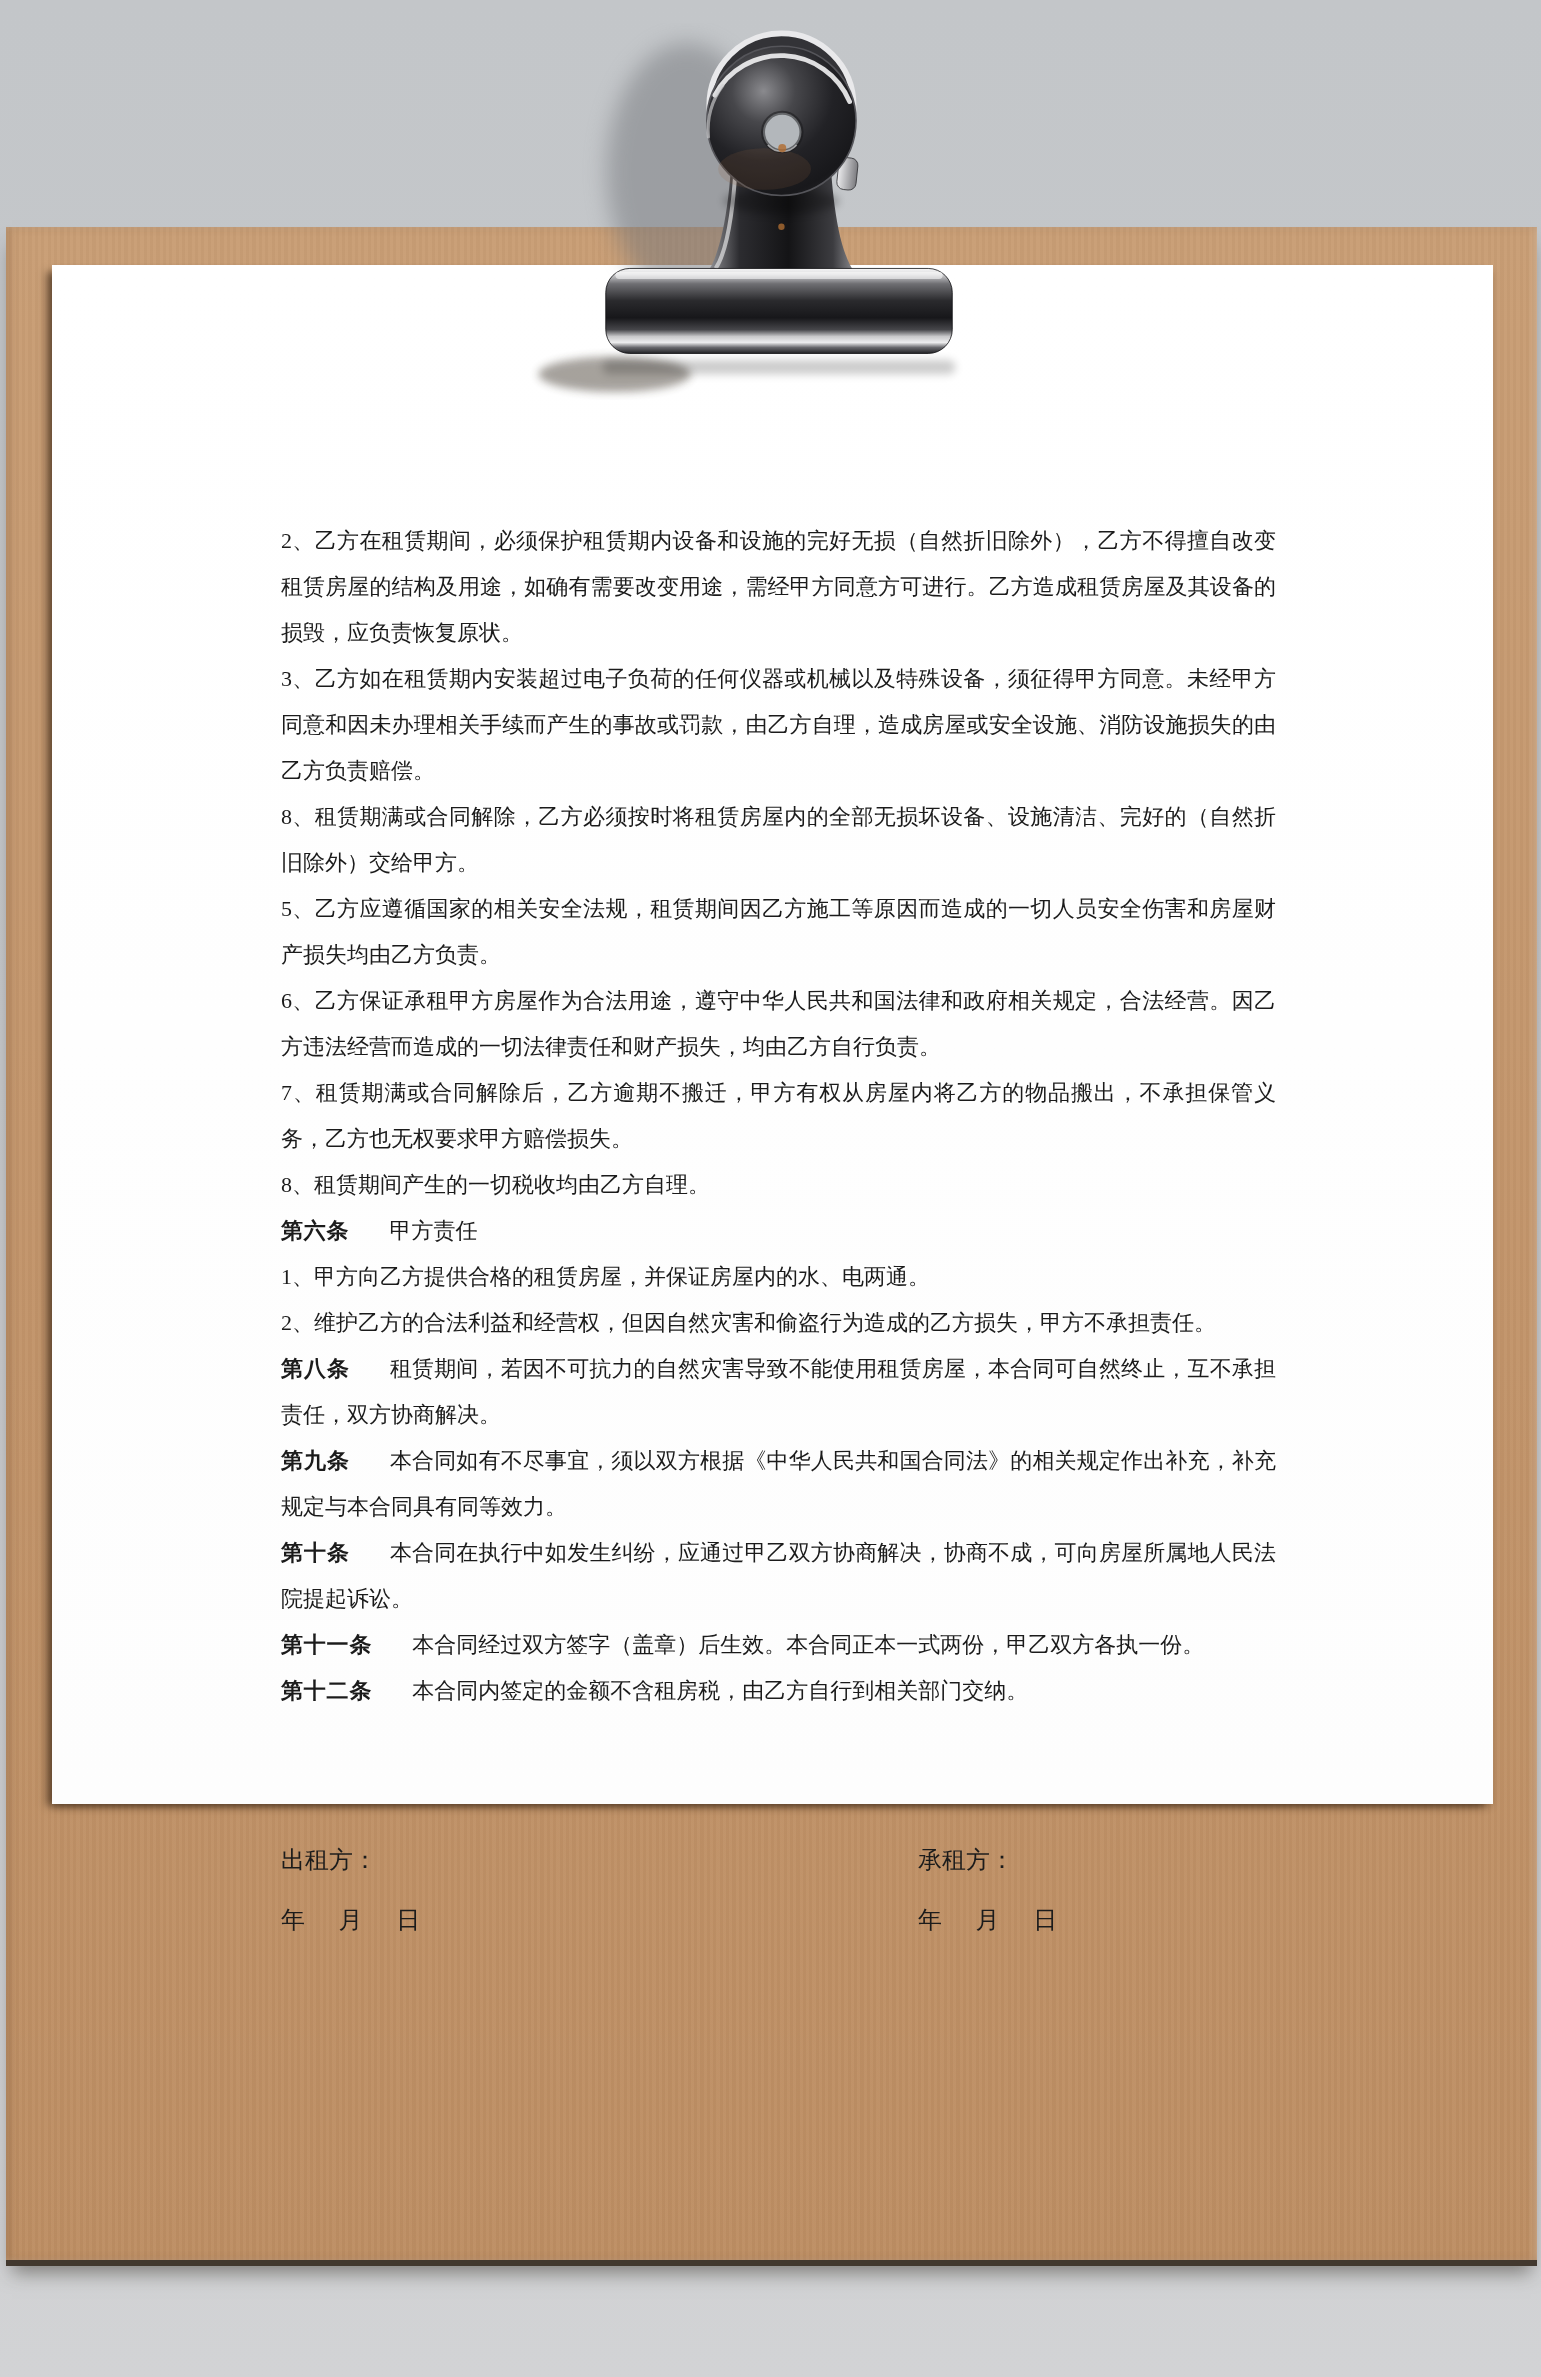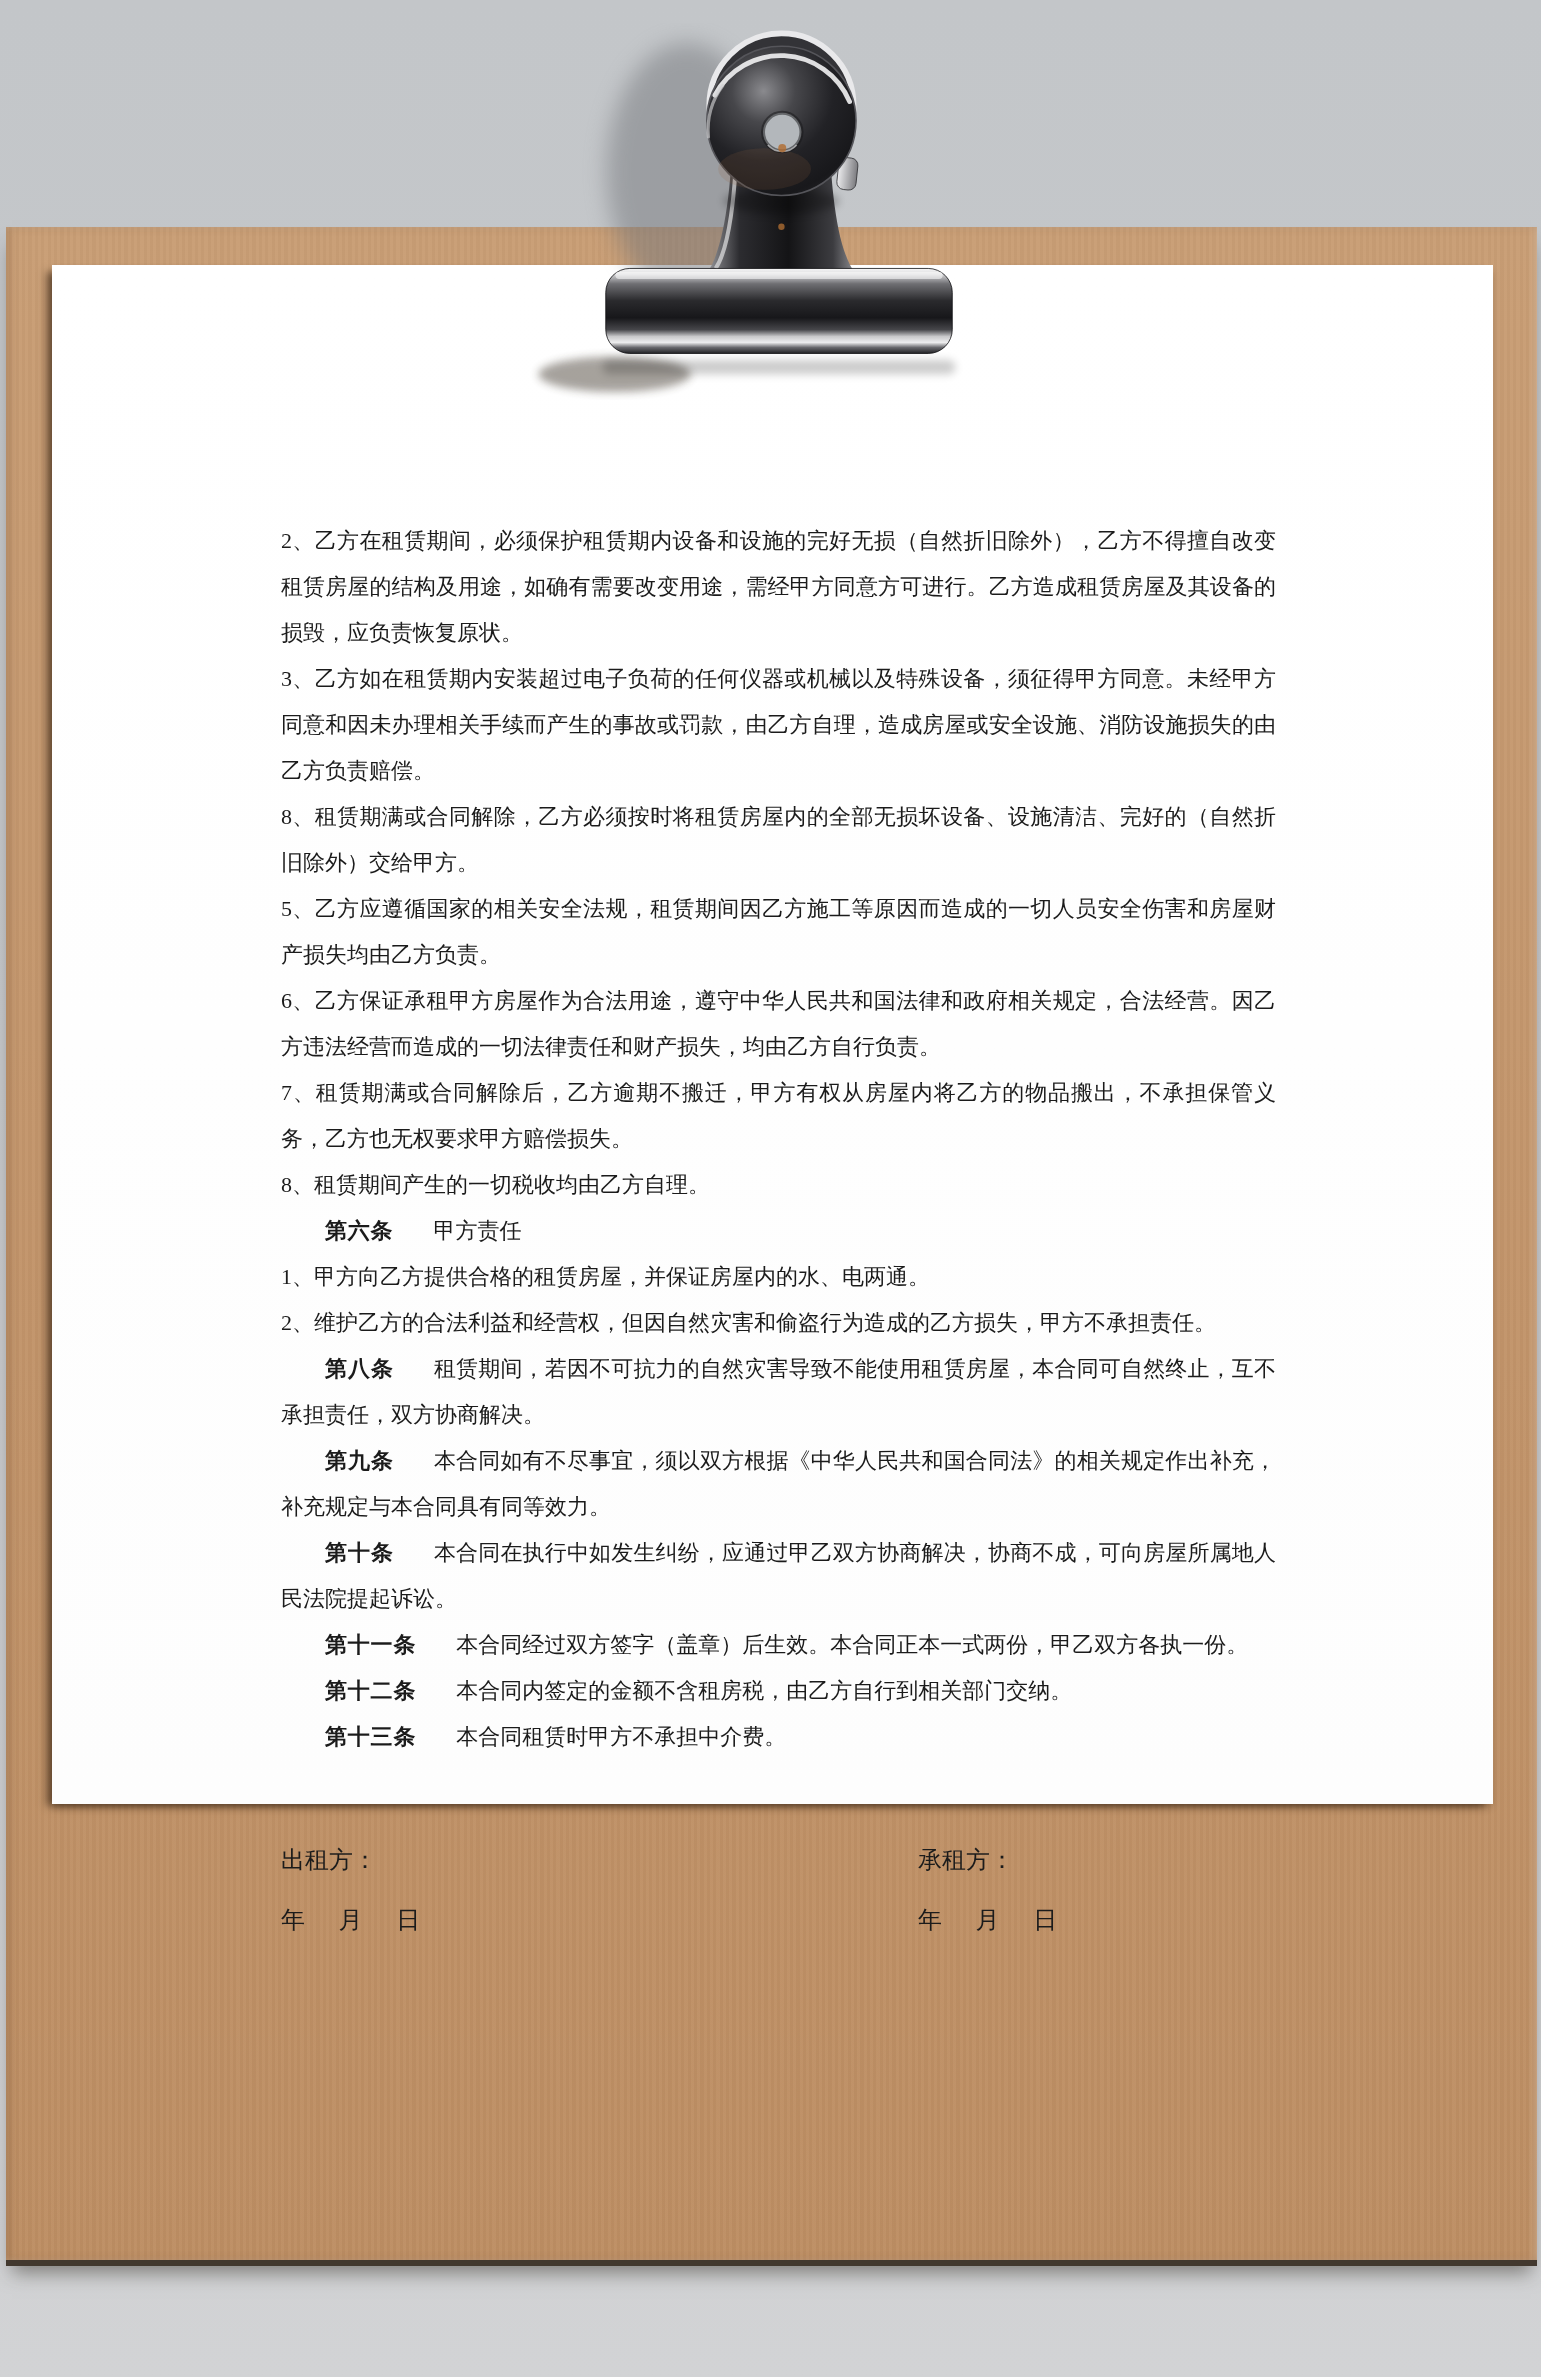--- a/index.html
+++ b/index.html
@@ -27,21 +27,21 @@
     background:linear-gradient(180deg,#ffffff 0%,#fdfdfd 100%);
     box-shadow:-7.2px 4.8px 8px -2.4px rgba(48,30,16,.62),
                0 4.8px 8px -3.2px rgba(48,30,16,.45);
   }
   .contract-body{
     position:absolute; left:281px; top:518px; width:995px;
     font-size:22px; line-height:46px; color:#1b1b1b;
     text-align:justify;
   }
   .contract-body p{ margin:0; padding:0; }
-  .article-label{ font-weight:700; margin-right:40px; letter-spacing:0.8px;margin-left:44px; }
+  .article-label{ font-weight:700; margin-right:40px; letter-spacing:0.8px; }
   .sig-row{ position:absolute; font-size:24px; color:#1b1b1b; white-space:nowrap; }
   .sig-party-left { left:281px;  top:1844px; }
   .sig-party-right{ left:918px; top:1844px; }
   .sig-date-left  { left:281px;  top:1904px; letter-spacing:4.8px; }
   .sig-date-right { left:918px; top:1904px; letter-spacing:4.8px; }
   .clip-wrap{ position:absolute; left:530px; top:22.5px; width:482px; height:377px; }
 </style>
 </head>
 <body>
 
@@ -65,21 +65,20 @@
     <p><span>7、租赁期满或合同解除后，乙方逾期不搬迁，甲方有权从房屋内将乙方的物品搬出，不承担保管义务，乙方也无权要求甲方赔偿损失。</span></p>
     <p><span>8、租赁期间产生的一切税收均由乙方自理。</span></p>
     <p><b class="article-label">第六条</b><span>甲方责任</span></p>
     <p><span>1、甲方向乙方提供合格的租赁房屋，并保证房屋内的水、电两通。</span></p>
     <p><span>2、维护乙方的合法利益和经营权，但因自然灾害和偷盗行为造成的乙方损失，甲方不承担责任。</span></p>
     <p><b class="article-label">第八条</b><span>租赁期间，若因不可抗力的自然灾害导致不能使用租赁房屋，本合同可自然终止，互不承担责任，双方协商解决。</span></p>
     <p><b class="article-label">第九条</b><span>本合同如有不尽事宜，须以双方根据《中华人民共和国合同法》的相关规定作出补充，补充规定与本合同具有同等效力。</span></p>
     <p><b class="article-label">第十条</b><span>本合同在执行中如发生纠纷，应通过甲乙双方协商解决，协商不成，可向房屋所属地人民法院提起诉讼。</span></p>
     <p><b class="article-label">第十一条</b><span>本合同经过双方签字（盖章）后生效。本合同正本一式两份，甲乙双方各执一份。</span></p>
     <p><b class="article-label">第十二条</b><span>本合同内签定的金额不含租房税，由乙方自行到相关部门交纳。</span></p>
-    <p><b class="article-label">第十三条</b><span>本合同租赁时甲方不承担中介费。</span></p>
   </div>
 
 <div class="clip-wrap">
   <svg width="482" height="377" viewBox="0 0 600 470">
     <defs>
       <radialGradient id="coilFace" cx="38%" cy="30%" r="85%">
         <stop offset="0%" stop-color="#8a8a8e"></stop>
         <stop offset="25%" stop-color="#47474b"></stop>
         <stop offset="55%" stop-color="#222226"></stop>
         <stop offset="82%" stop-color="#18181b"></stop>

